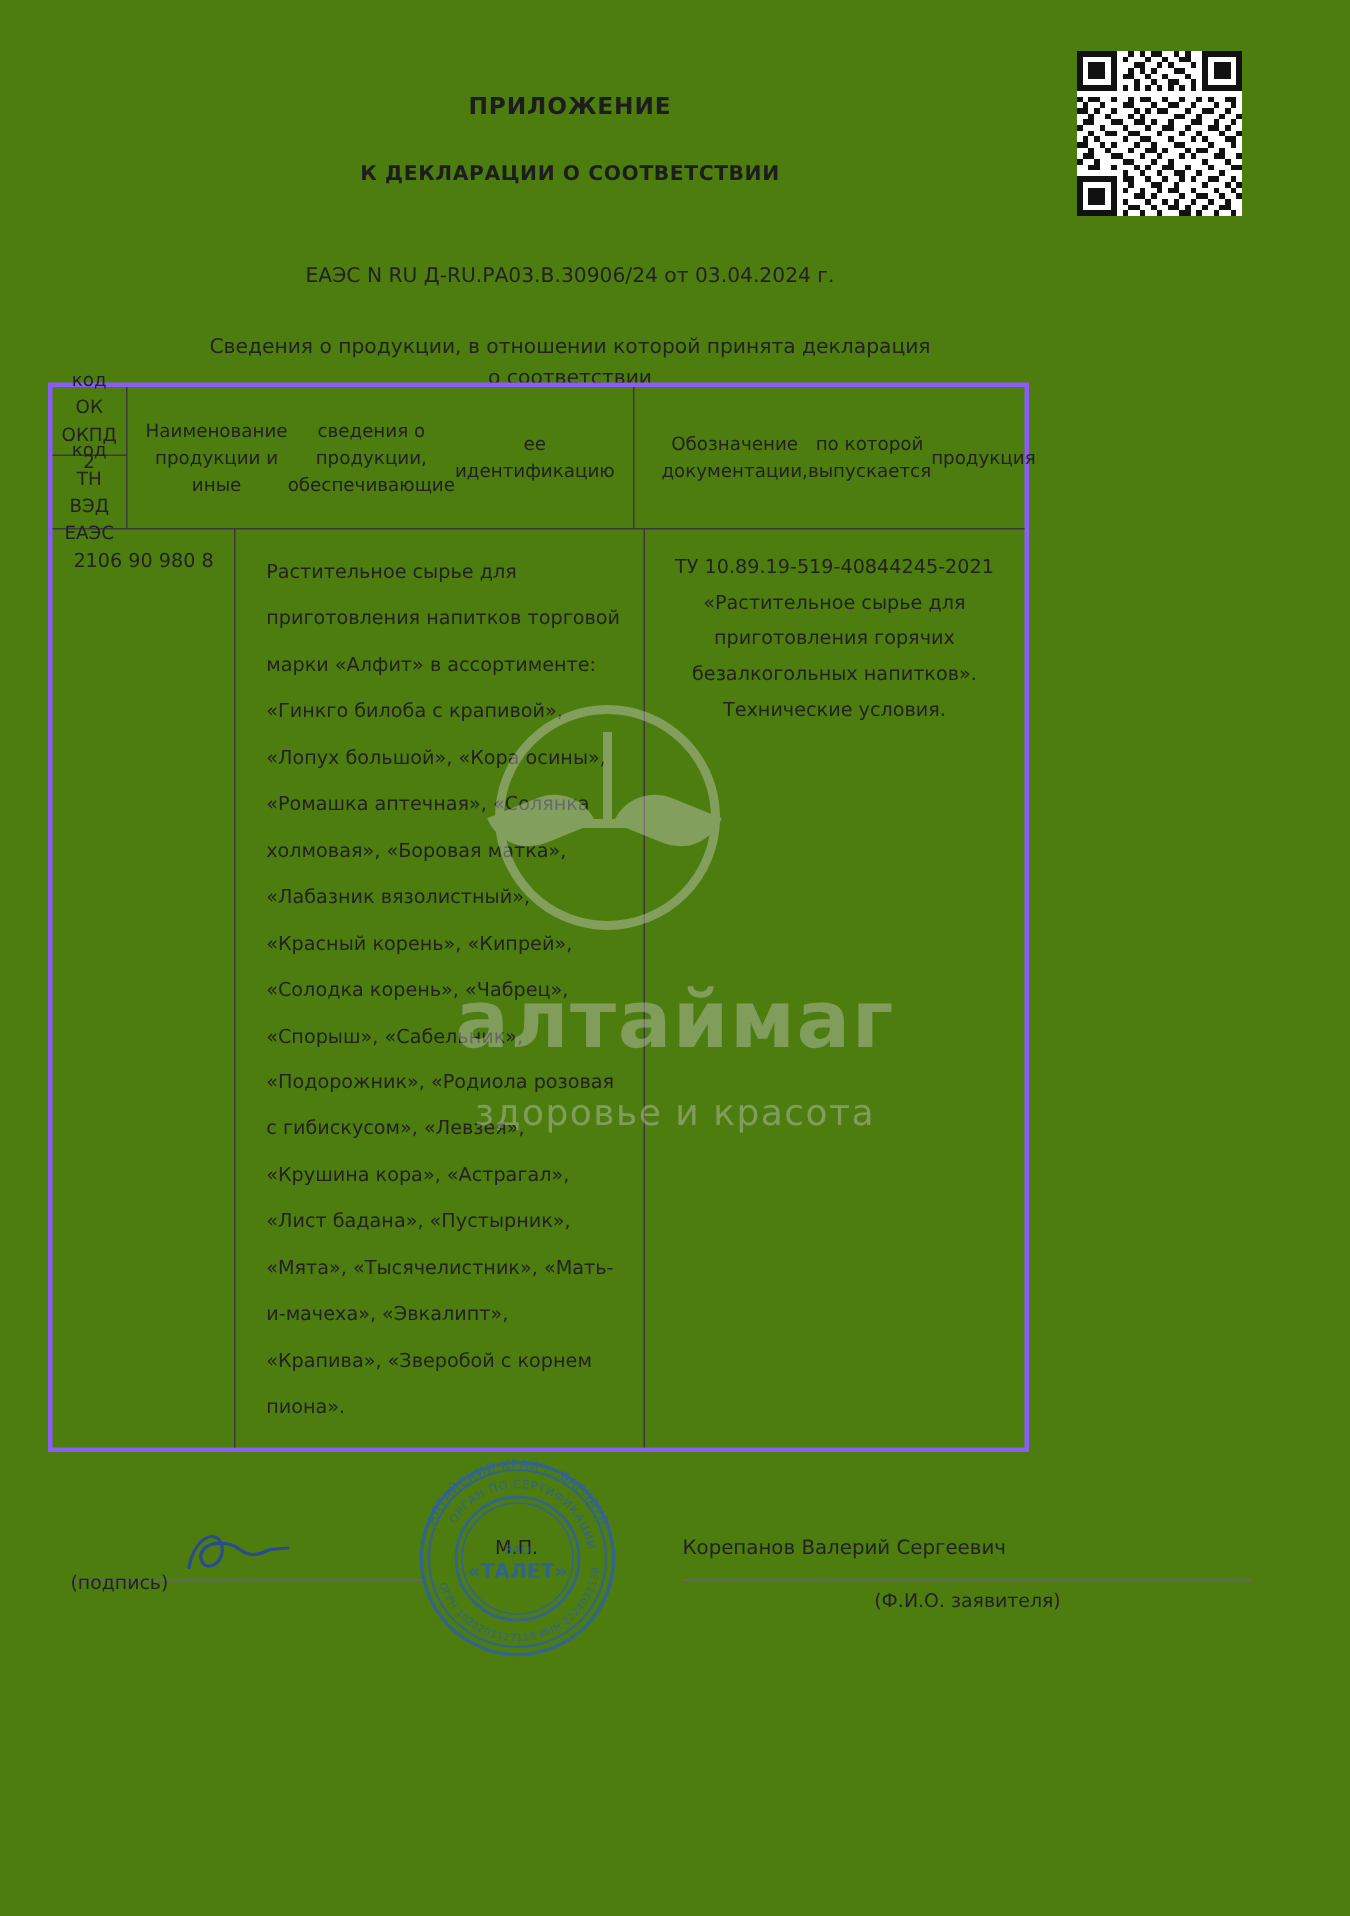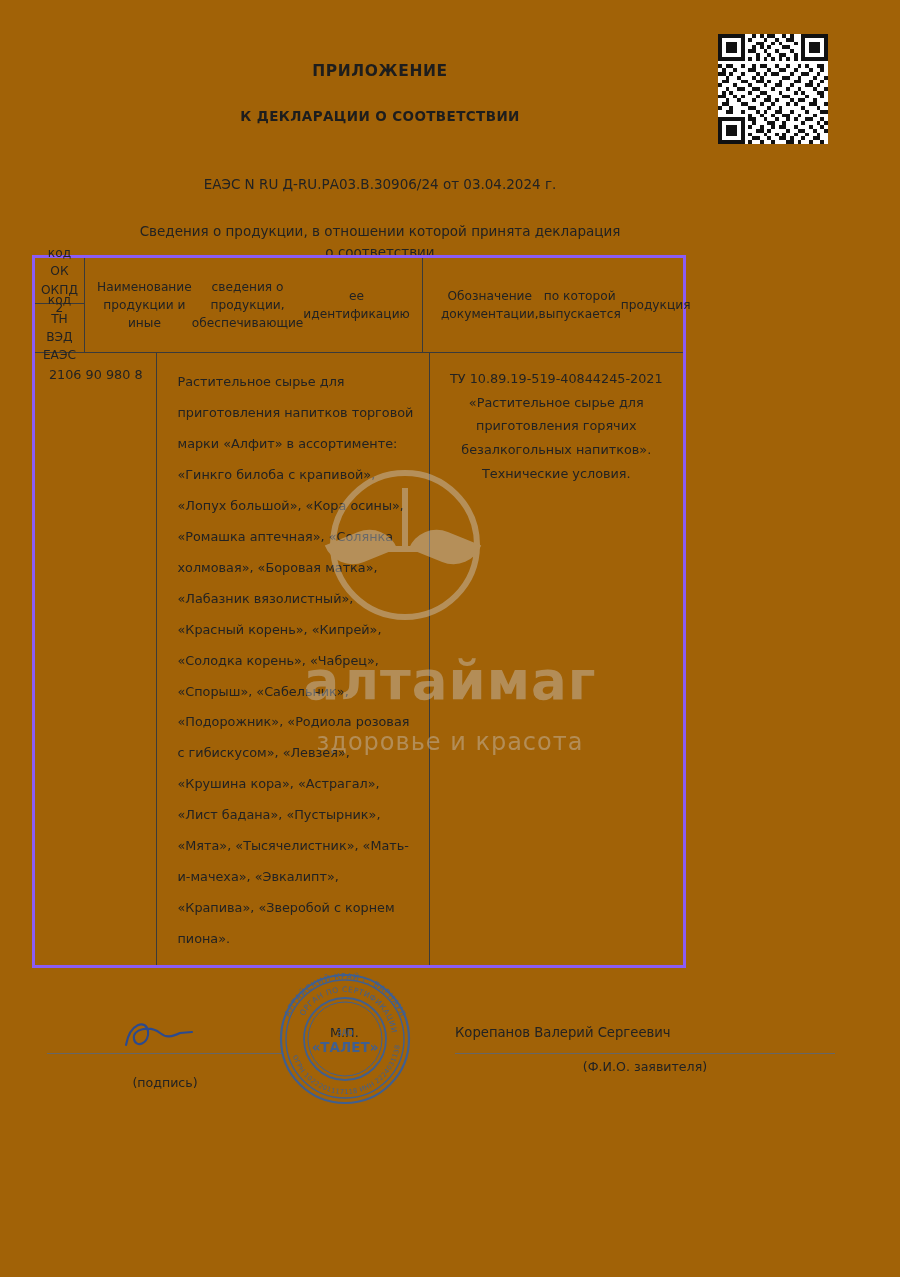--- a/index.html
+++ b/index.html
@@ -11,21 +11,21 @@
     width: 900px;
     height: 1277px;
     font-family: "DejaVu Sans", sans-serif;
     color: #1b1b1b;
     position: relative;
     overflow: hidden;
   }
   .page {
     position: absolute;
     inset: 0;
-    background: #a16207;
+    background: #4d7c0f;
   }
 
   
   .qr {
     position: absolute;
     top: 34px;
     left: 718px;
     width: 110px;
     height: 110px;
   }
@@ -230,23 +230,23 @@
   .sig-line-left {
     position: absolute;
     left: 47px;
     top: 78px;
     width: 236px;
     border-bottom: 1px solid #666;
   }
   .sig-label-left {
     position: absolute;
     left: 47px;
-    top: 100px;
+    top: 72px;
     width: 236px;
-    text-align: center;
+    text-align: left;
     font-size: 12.6px;
     color: #222;
   }
   .mp {
     position: absolute;
     left: 330px;
     top: 50px;
     font-size: 12.8px;
     color: #222;
   }

